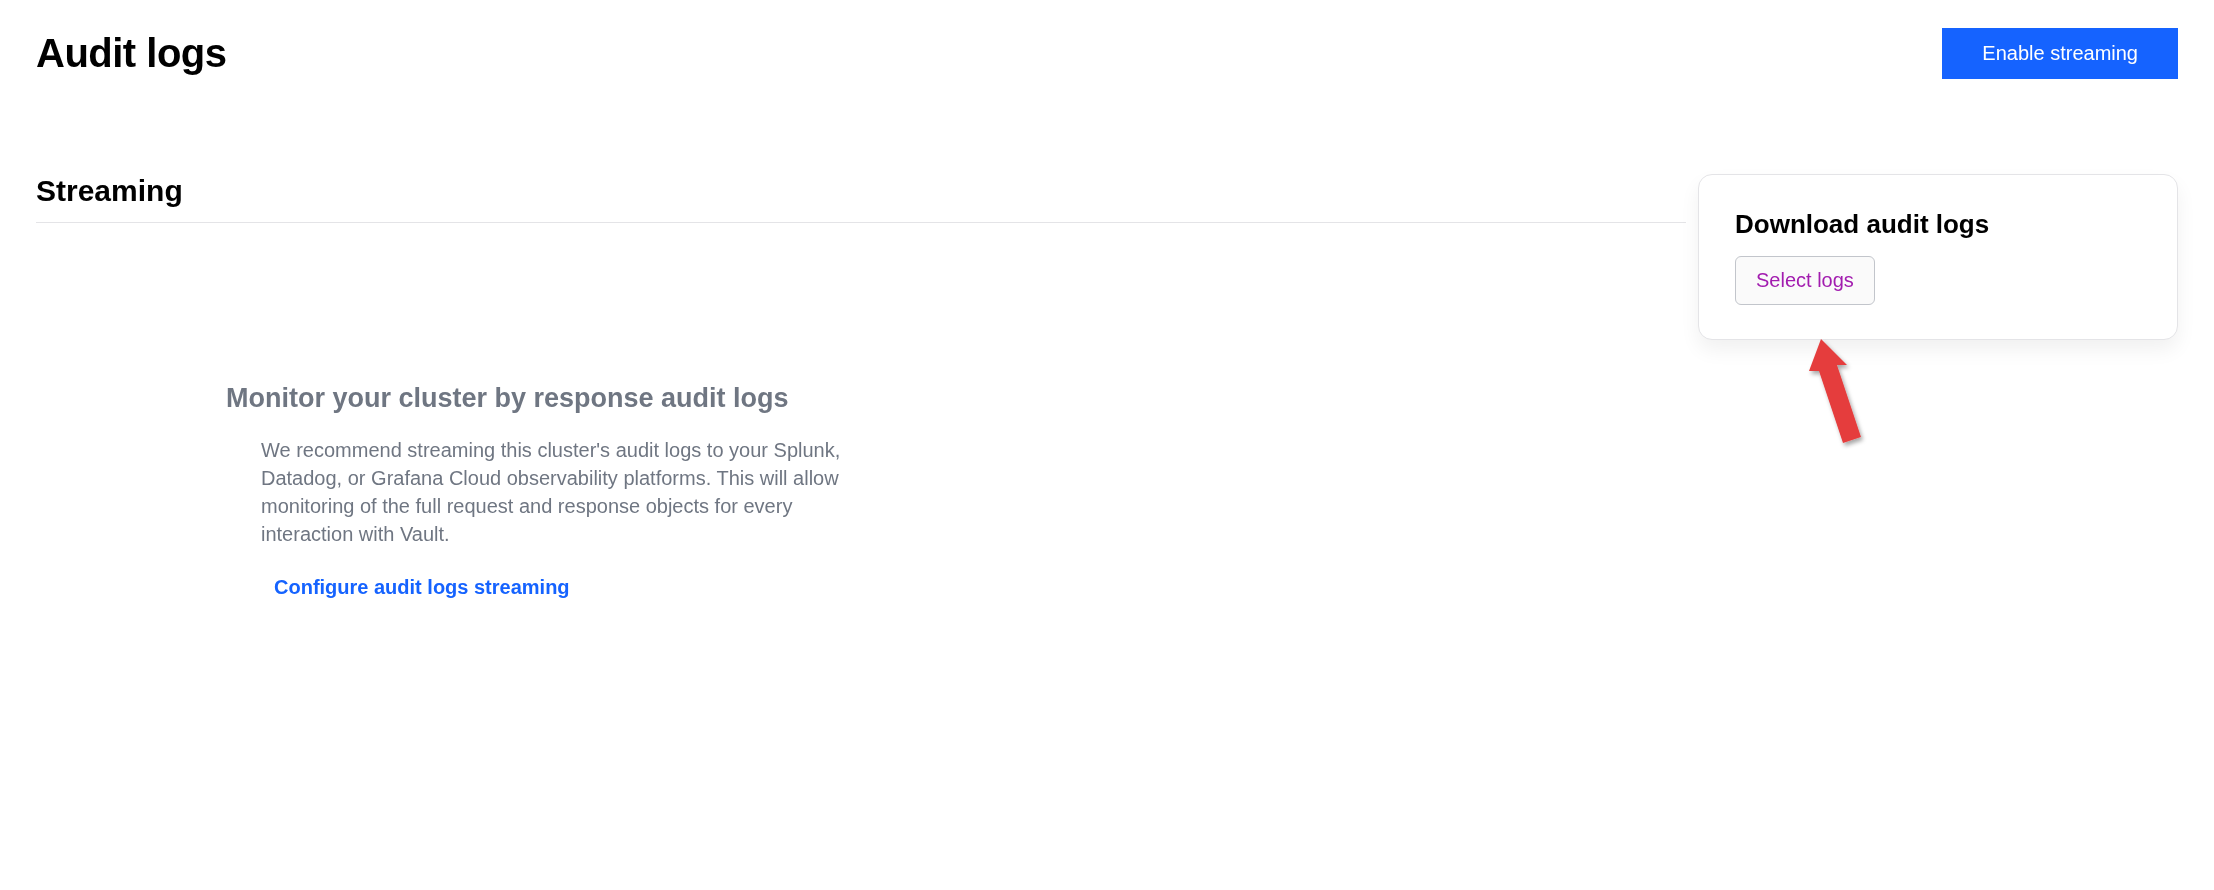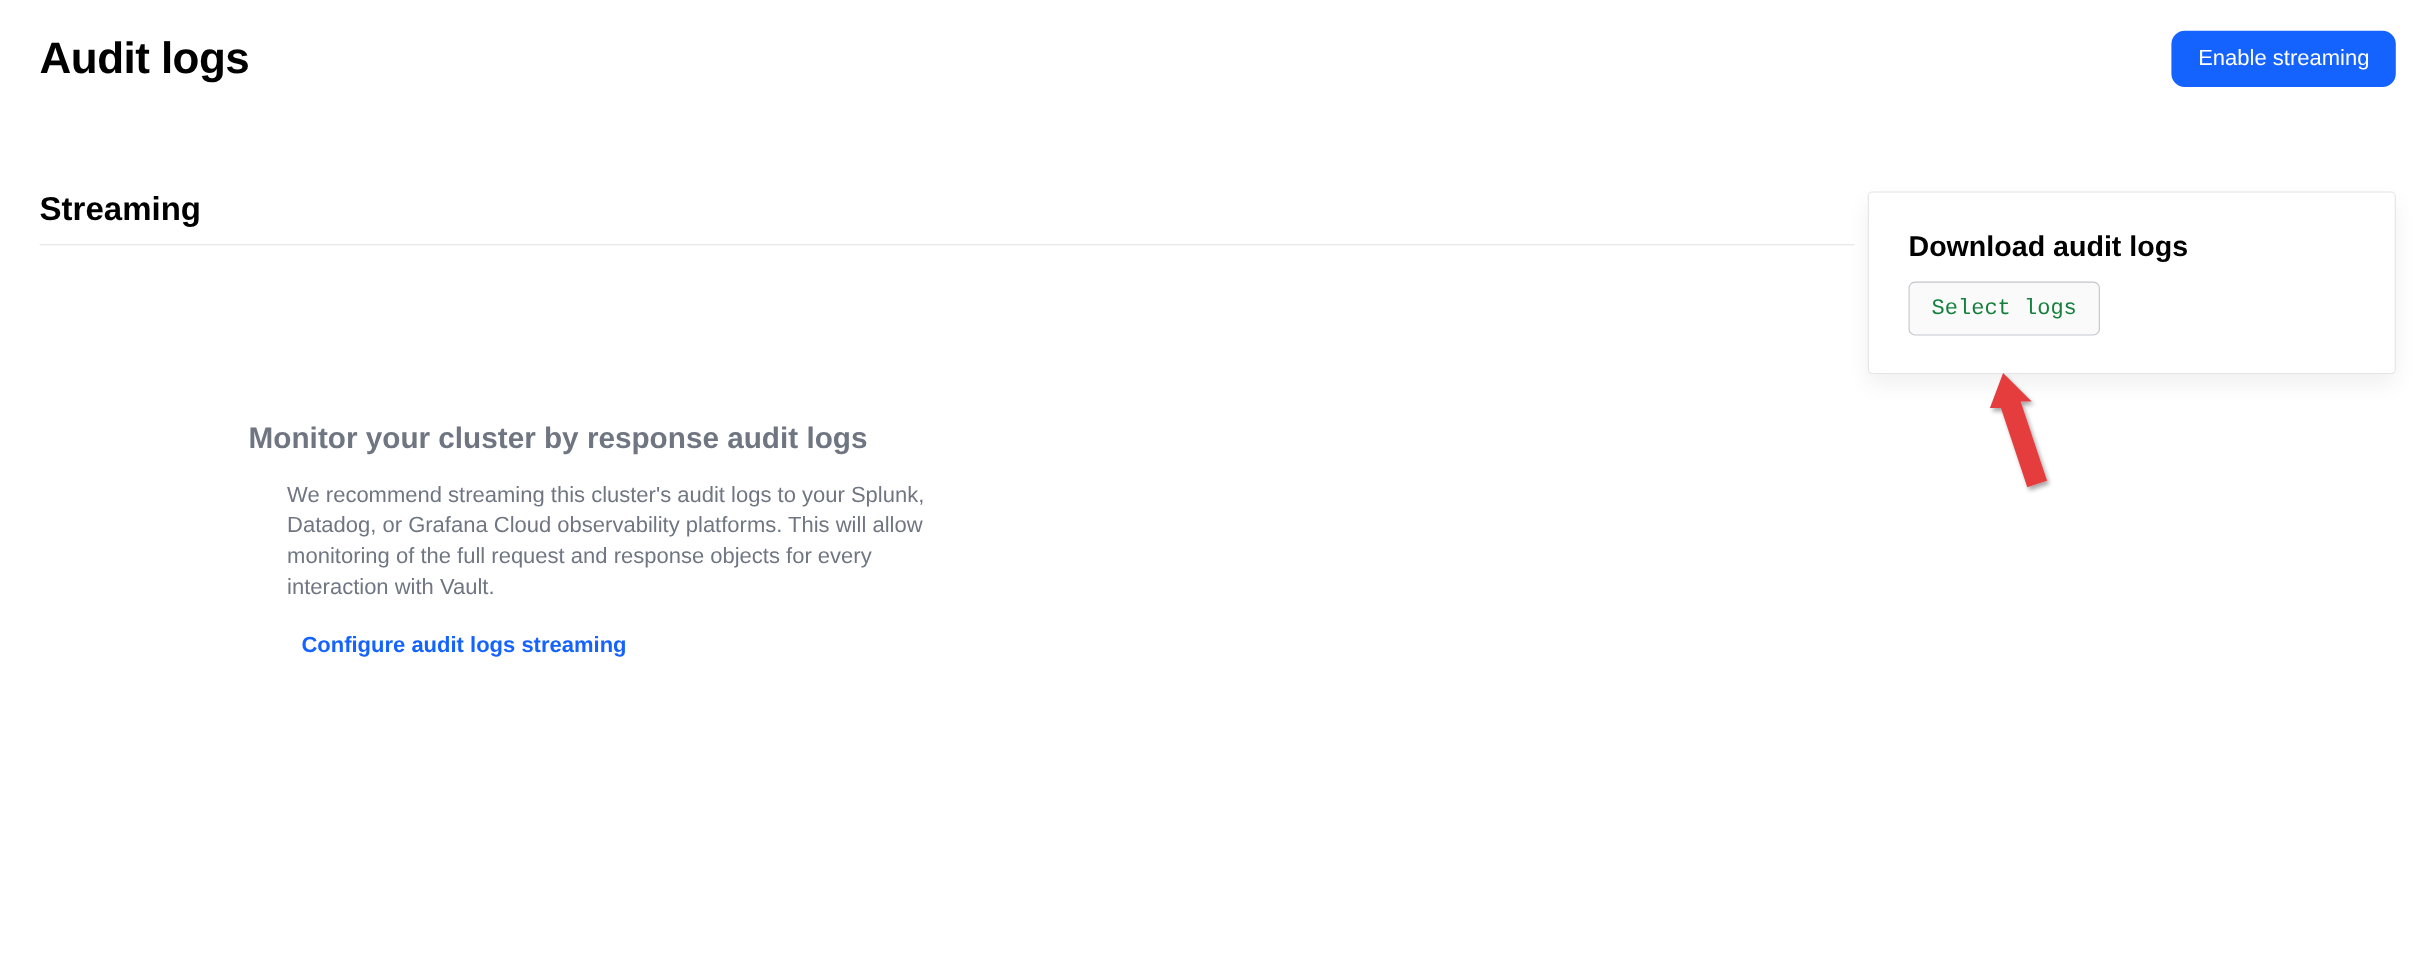--- a/index.html
+++ b/index.html
@@ -22,24 +22,24 @@
     .page-title {
       font-size: 40px;
       font-weight: 700;
       color: #000000;
       letter-spacing: -0.5px;
     }
     .primary-button {
       background: #1563ff;
       color: #ffffff;
       border: none;
-      border-radius: 12px;
+      border-radius: 0;
       font-size: 20px;
       font-weight: 400;
-      padding: 14px 24px;
+      padding: 14px 40px;
       cursor: pointer;
     }
     .content-row {
       display: flex;
       gap: 12px;
       align-items: flex-start;
     }
     .main-column {
       flex: 1;
       min-width: 0;
@@ -75,49 +75,48 @@
       font-weight: 600;
       color: #1563ff;
       text-decoration: none;
       cursor: pointer;
       margin-left: 48px;
     }
     .side-card {
       width: 480px;
       flex-shrink: 0;
       border: 1px solid #e4e4e7;
-      border-radius: 4px;
+      border-radius: 14px;
       padding: 34px 36px;
       box-shadow: 0 10px 20px rgba(0,0,0,0.06);
       background: #ffffff;
       position: relative;
     }
     .card-title {
       font-size: 26px;
       font-weight: 700;
       color: #000000;
       margin-bottom: 16px;
     }
     .card-body {
       font-size: 20px;
       font-weight: 400;
       color: #323232;
       line-height: 1.45;
       margin-bottom: 26px;
     }
     .secondary-button {
       background: #fafafa;
-      color: #15803d;
+      color: #a21caf;
       border: 1px solid #c2c5cb;
       border-radius: 6px;
       font-size: 20px;
       font-weight: 400;
       padding: 12px 20px;
       cursor: pointer;
-      font-family: Liberation Mono, monospace;
     }
     .arrow-annotation {
       position: absolute;
       left: 96px;
       bottom: -120px;
       width: 80px;
       height: 120px;
       pointer-events: none;
     }
   </style>

